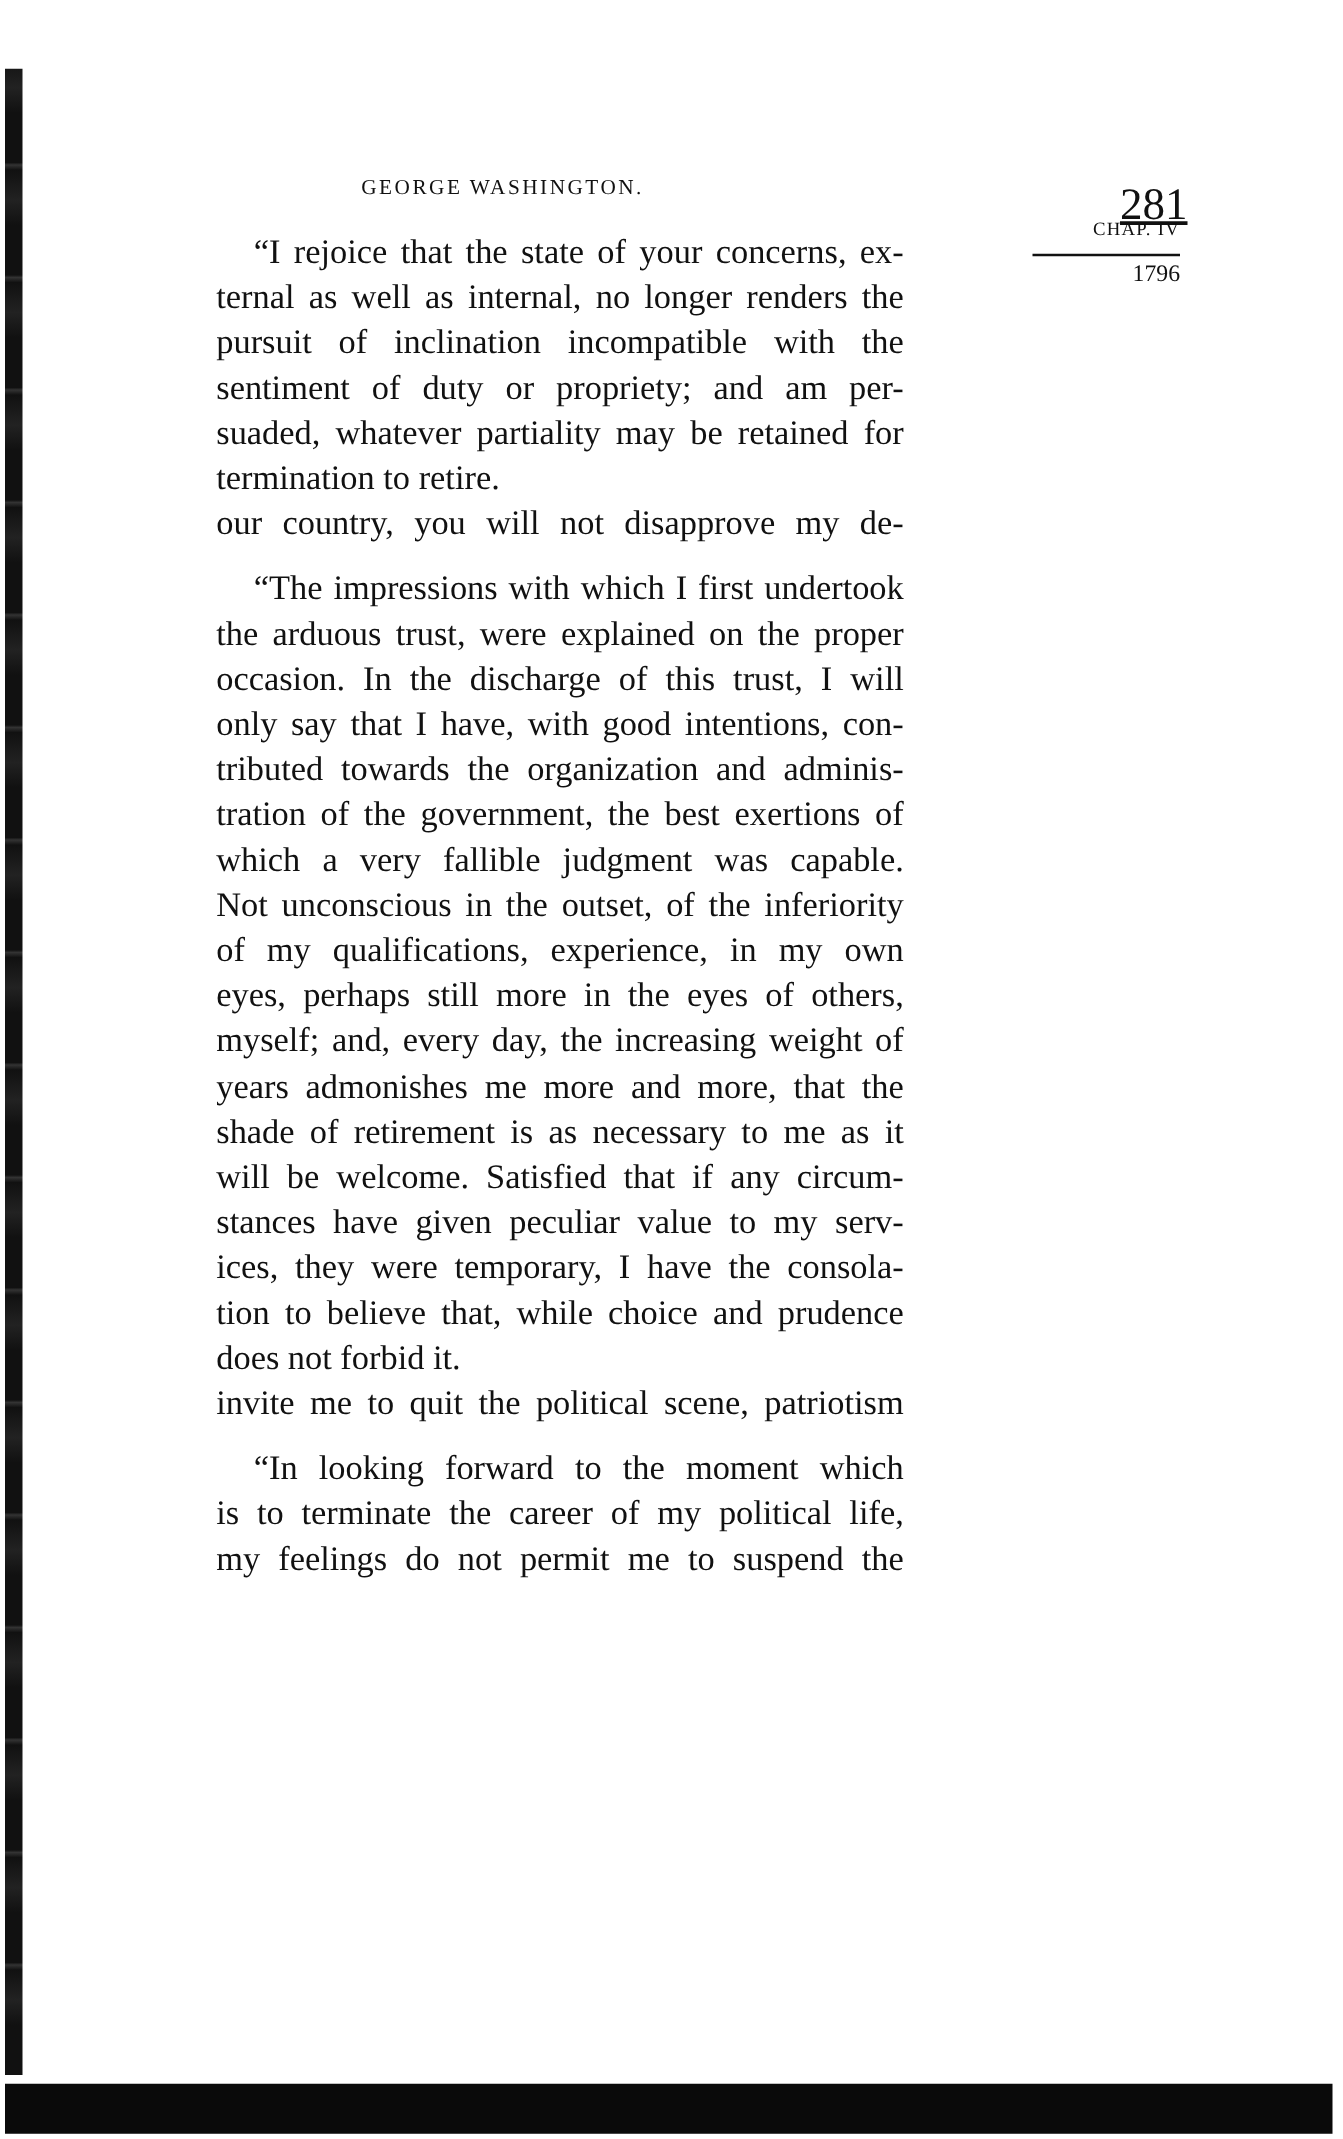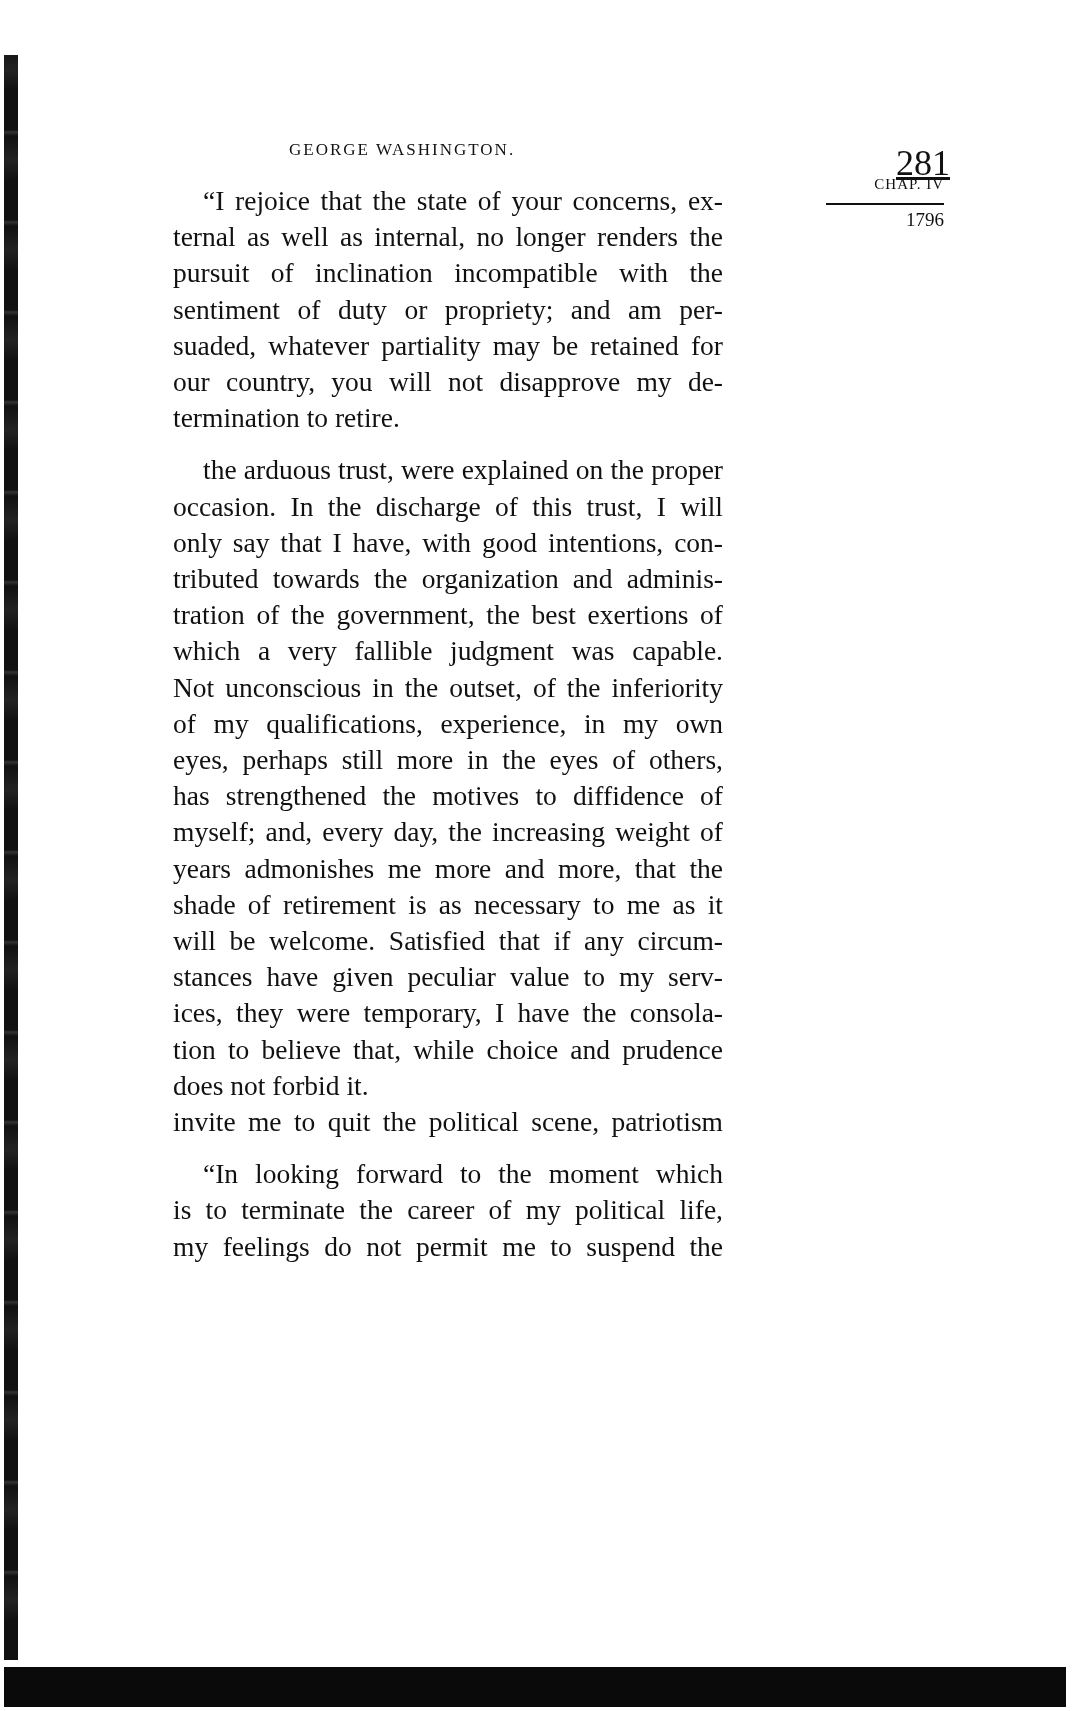--- a/index.html
+++ b/index.html
@@ -46,34 +46,34 @@
   <div class="year">1796</div>
 </div>
 
 <div class="body-text">
   <p class="para">
     <span class="line">“I rejoice that the state of your concerns, ex-</span>
     <span class="line">ternal as well as internal, no longer renders the</span>
     <span class="line">pursuit of inclination incompatible with the</span>
     <span class="line">sentiment of duty or propriety; and am per-</span>
     <span class="line">suaded, whatever partiality may be retained for</span>
+    <span class="line last">termination to retire.</span>
     <span class="line">our country, you will not disapprove my de-</span>
-    <span class="line last">termination to retire.</span>
   </p>
   <p class="para">
+    <span class="line">“The impressions with which I first undertook</span>
     <span class="line">the arduous trust, were explained on the proper</span>
     <span class="line">occasion.  In the discharge of this trust, I will</span>
     <span class="line">only say that I have, with good intentions, con-</span>
     <span class="line">tributed towards the organization and adminis-</span>
     <span class="line">tration of the government, the best exertions of</span>
     <span class="line">which a very fallible judgment was capable.</span>
     <span class="line">Not unconscious in the outset, of the inferiority</span>
     <span class="line">of my qualifications, experience, in my own</span>
     <span class="line">eyes, perhaps still more in the eyes of others,</span>
-    <span class="line">has strengthened the motives to diffidence of</span>
     <span class="line">myself; and, every day, the increasing weight of</span>
     <span class="line">years admonishes me more and more, that the</span>
     <span class="line">shade of retirement is as necessary to me as it</span>
     <span class="line">will be welcome.  Satisfied that if any circum-</span>
     <span class="line">stances have given peculiar value to my serv-</span>
     <span class="line">ices, they were temporary, I have the consola-</span>
     <span class="line">tion to believe that, while choice and prudence</span>
     <span class="line last">does not forbid it.</span>
     <span class="line">invite me to quit the political scene, patriotism</span>
   </p>

